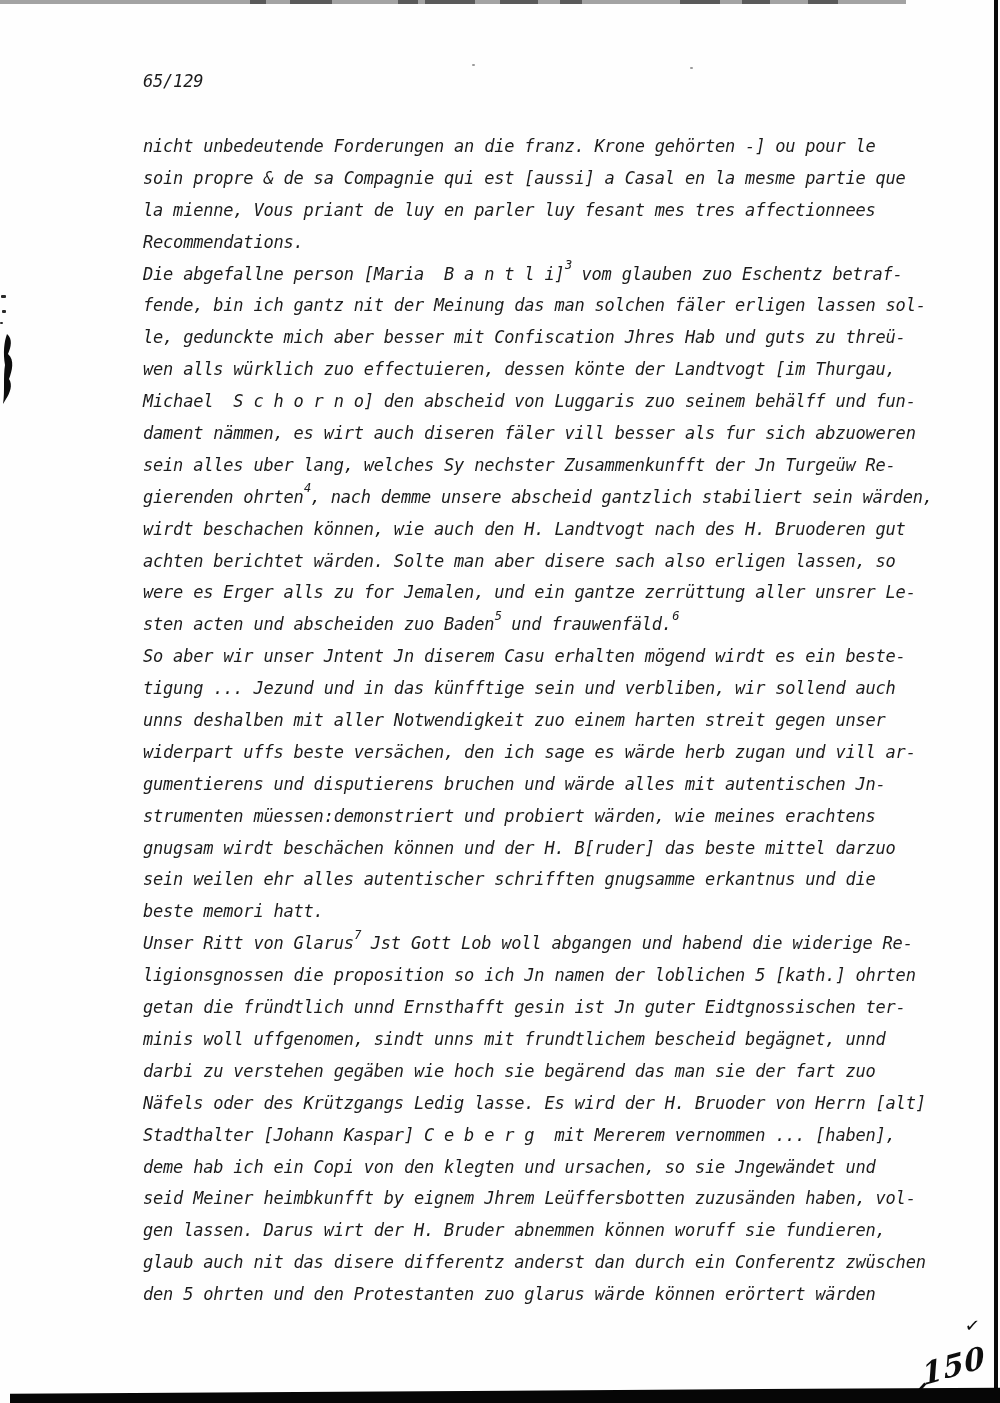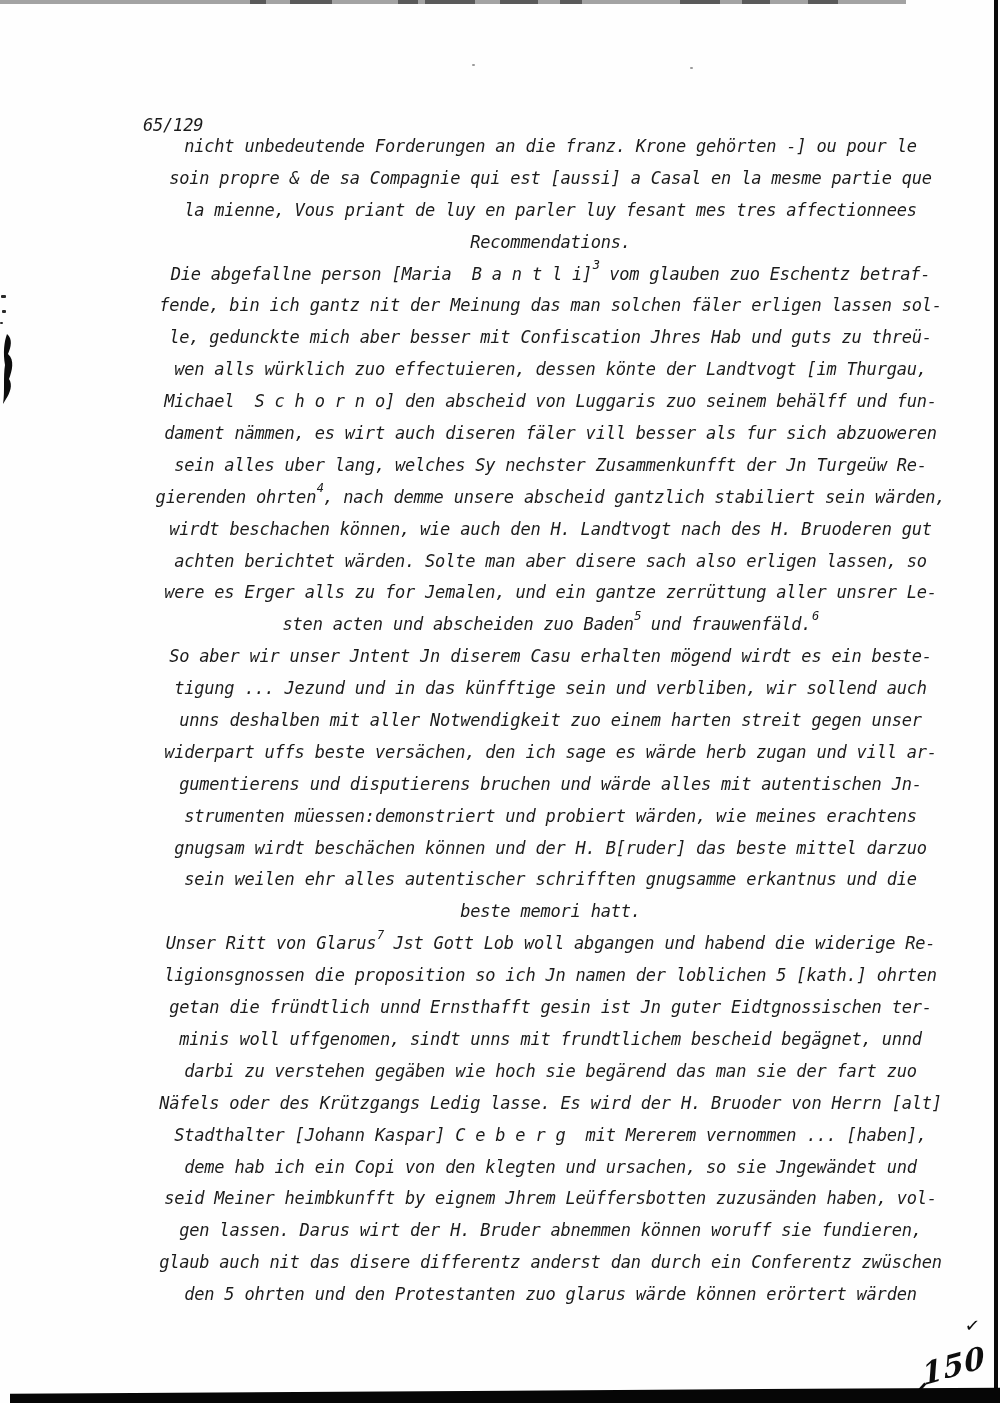--- a/index.html
+++ b/index.html
@@ -11,30 +11,29 @@
     overflow: hidden;
   }
   .page {
     position: absolute; inset: 0;
     background: #fefefe;
   }
   .page-number {
     position: absolute; left: 143px; top: 71px;
     font-style: italic; font-size: 17px; letter-spacing: -0.2px;
     color: #1b1b1b;
-    margin-top: 44px;
   }
   .text-block {
     position: absolute; left: 143px; top: 131px; width: 815px;
     font-style: italic; font-size: 17px; line-height: 31.9px;
     letter-spacing: -0.2px;
     color: #1b1b1b;
     white-space: pre-wrap;
   }
-  .line { height: 31.9px; white-space: pre; text-align: center; }
+  .line { height: 31.9px; white-space: pre; }
   sup {
     font-size: 12px; line-height: 0;
     position: relative; top: -4px; left: 0.5px;
   }
   
   .top-edge {
     position: absolute; left: 0; top: 0; width: 906px; height: 4px;
     background: #a3a3a3;
   }
   .top-edge i { position: absolute; top: 0; height: 4px; background: #5a5a5a; display: block; }

